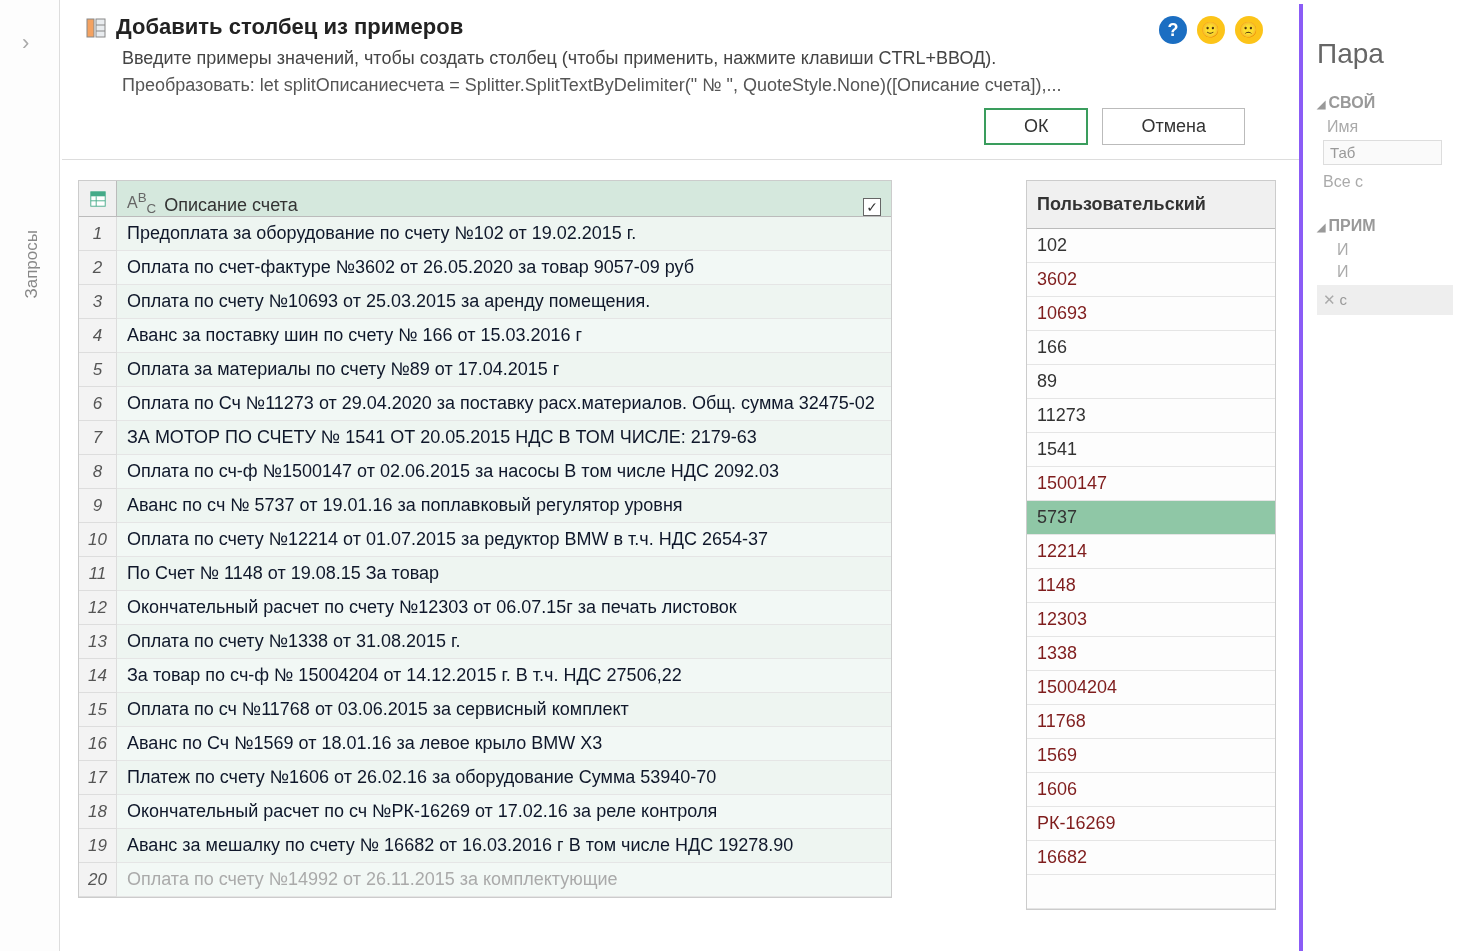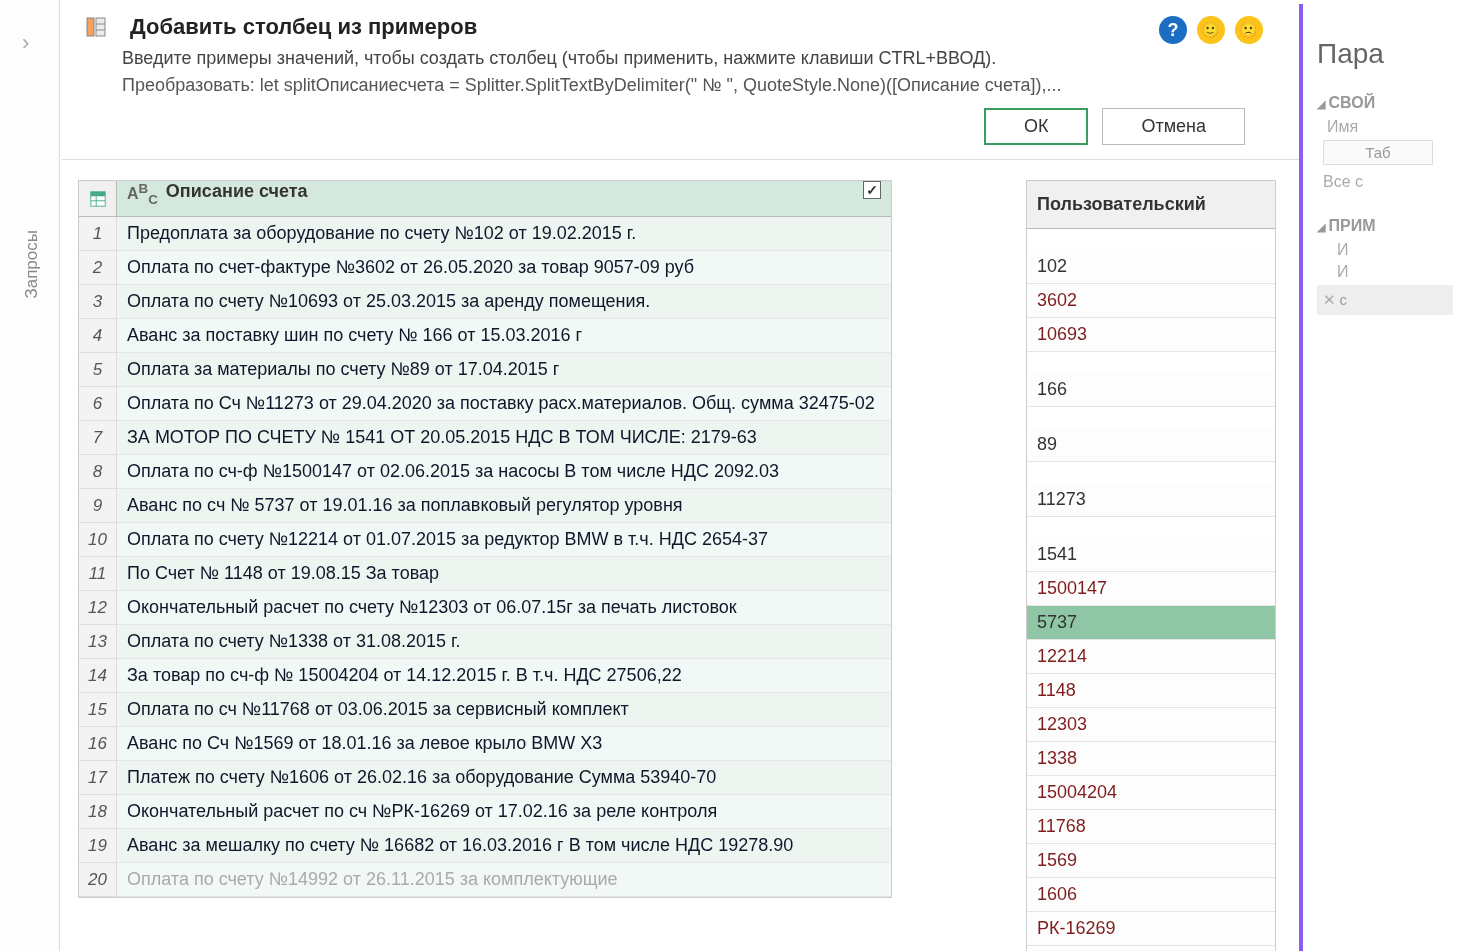--- a/index.html
+++ b/index.html
@@ -68,22 +68,22 @@
   width: 28px; height: 28px;
   border-radius: 50%;
   background: #fcc419;
   display: flex;
   align-items: center;
   justify-content: center;
   font-size: 15px;
 }
 .banner-head {
   display: flex;
-  align-items: center;
-  gap: 22px;
+  align-items: flex-end;
+  gap: 8px;
 }
 .banner-head-icon {
   width: 24px; height: 24px;
   display: flex;
   align-items: center;
   justify-content: center;
   font-size: 20px;
 }
 .banner-title {
   font-size: 22px;
@@ -139,25 +139,25 @@
   border-bottom: 1px solid #bbb;
   display: flex;
   align-items: center;
   justify-content: center;
   background: #f0f0f0;
 }
 .grid-corner svg { width: 18px; height: 18px; }
 .grid-colhead {
   flex: 1;
   display: flex;
-  align-items: flex-start;
+  align-items: flex-end;
   gap: 8px;
   padding: 0 10px;
   border-bottom: 1px solid #bbb;
-  font-weight: 700;
+  font-weight: 400;
   font-size: 18px;
   color: #333;
   position: relative;
 }
 .grid-colhead .type-icon {
   font-size: 16px;
   color: #666;
 }
 .grid-colhead .check {
   position: absolute;
@@ -223,21 +223,21 @@
 }
 .custom-cell {
   height: 34px;
   border-bottom: 1px solid #e5e5e5;
   padding: 0 10px;
   display: flex;
   align-items: center;
   font-size: 18px;
   background: #fdfdfd;
 }
-.custom-cell.provided { color: #333; margin-top: 21px; }
+.custom-cell.provided { color: #333; }
 .custom-cell.predicted { color: #7f1d1d; }
 .custom-cell.highlight { background: #8fc7a6; color: #333; }
 .right-panel {
   position: absolute;
   right: 0;
   top: 4px;
   width: 158px;
   height: 951px;
   background: #fff;
   border-left: 4px solid #8b5cf6;
@@ -259,27 +259,26 @@
   content: "◢ ";
   font-size: 11px;
   color: #999;
 }
 .right-panel .rp-label {
   font-size: 16px;
   color: #aaa;
   margin: 4px 0 4px 10px;
 }
 .right-panel input {
-  width: 110px;
+  width: 119px;
   border: 1px solid #ddd;
   padding: 3px 6px;
   font-size: 15px;
   color: #999;
   margin-left: 6px;
-  text-align: center;
 }
 .right-panel .rp-link {
   color: #aaa;
   font-size: 16px;
   margin: 8px 0 0 6px;
 }
 .rp-step {
   background: #eee;
   padding: 6px 6px;
   margin-top: 4px;

